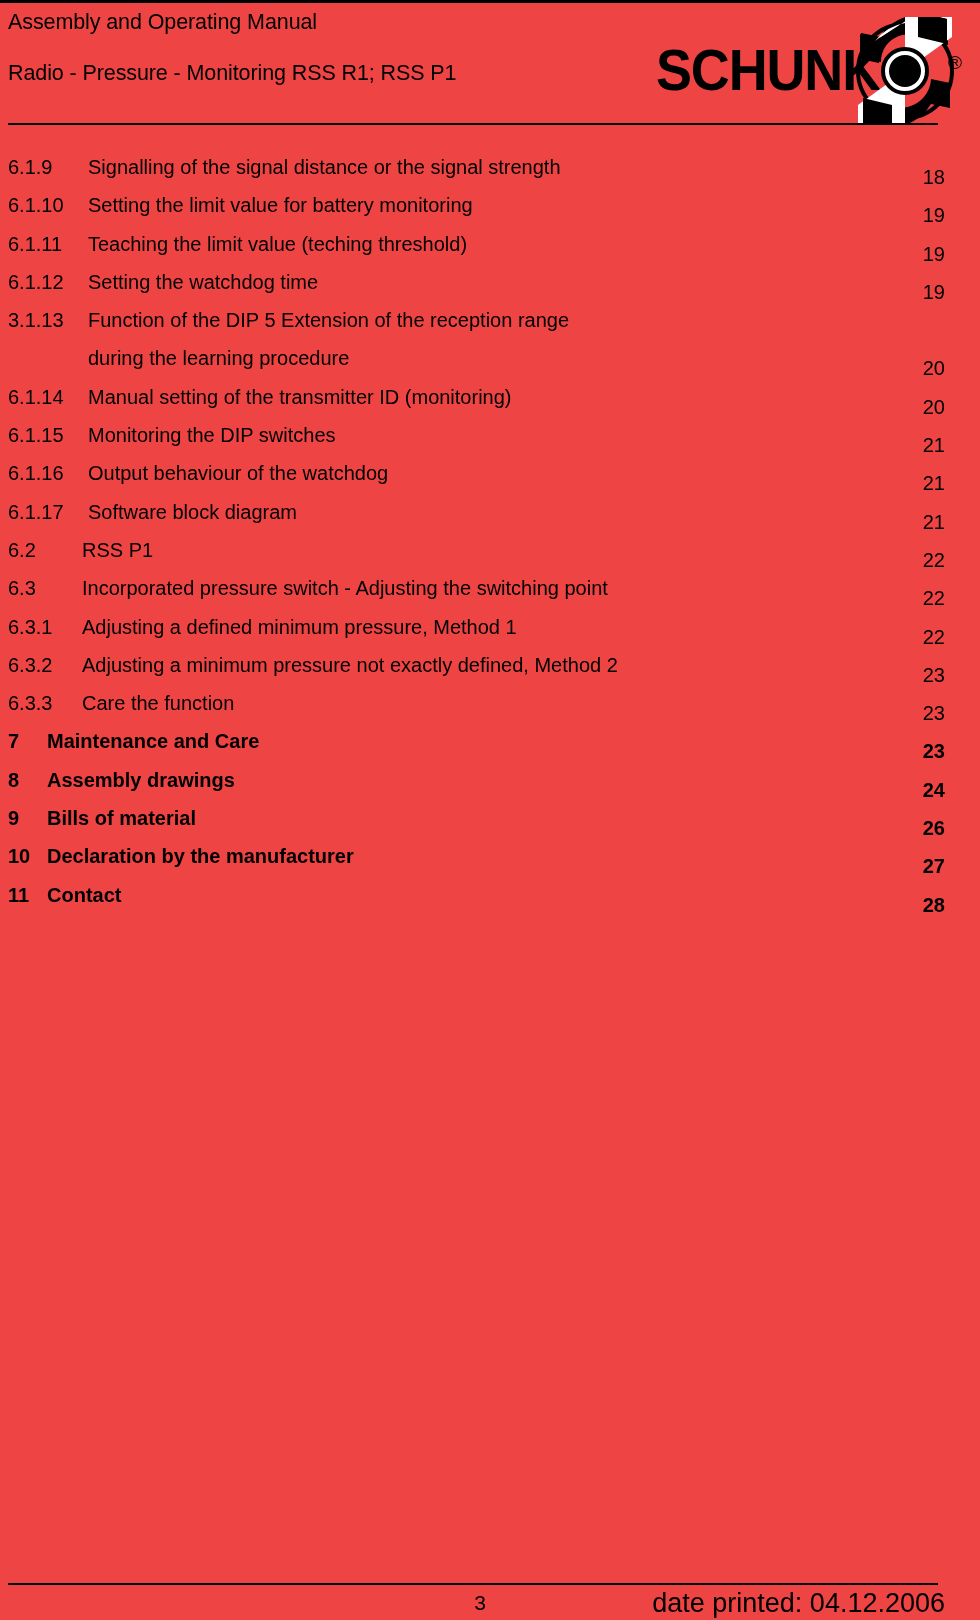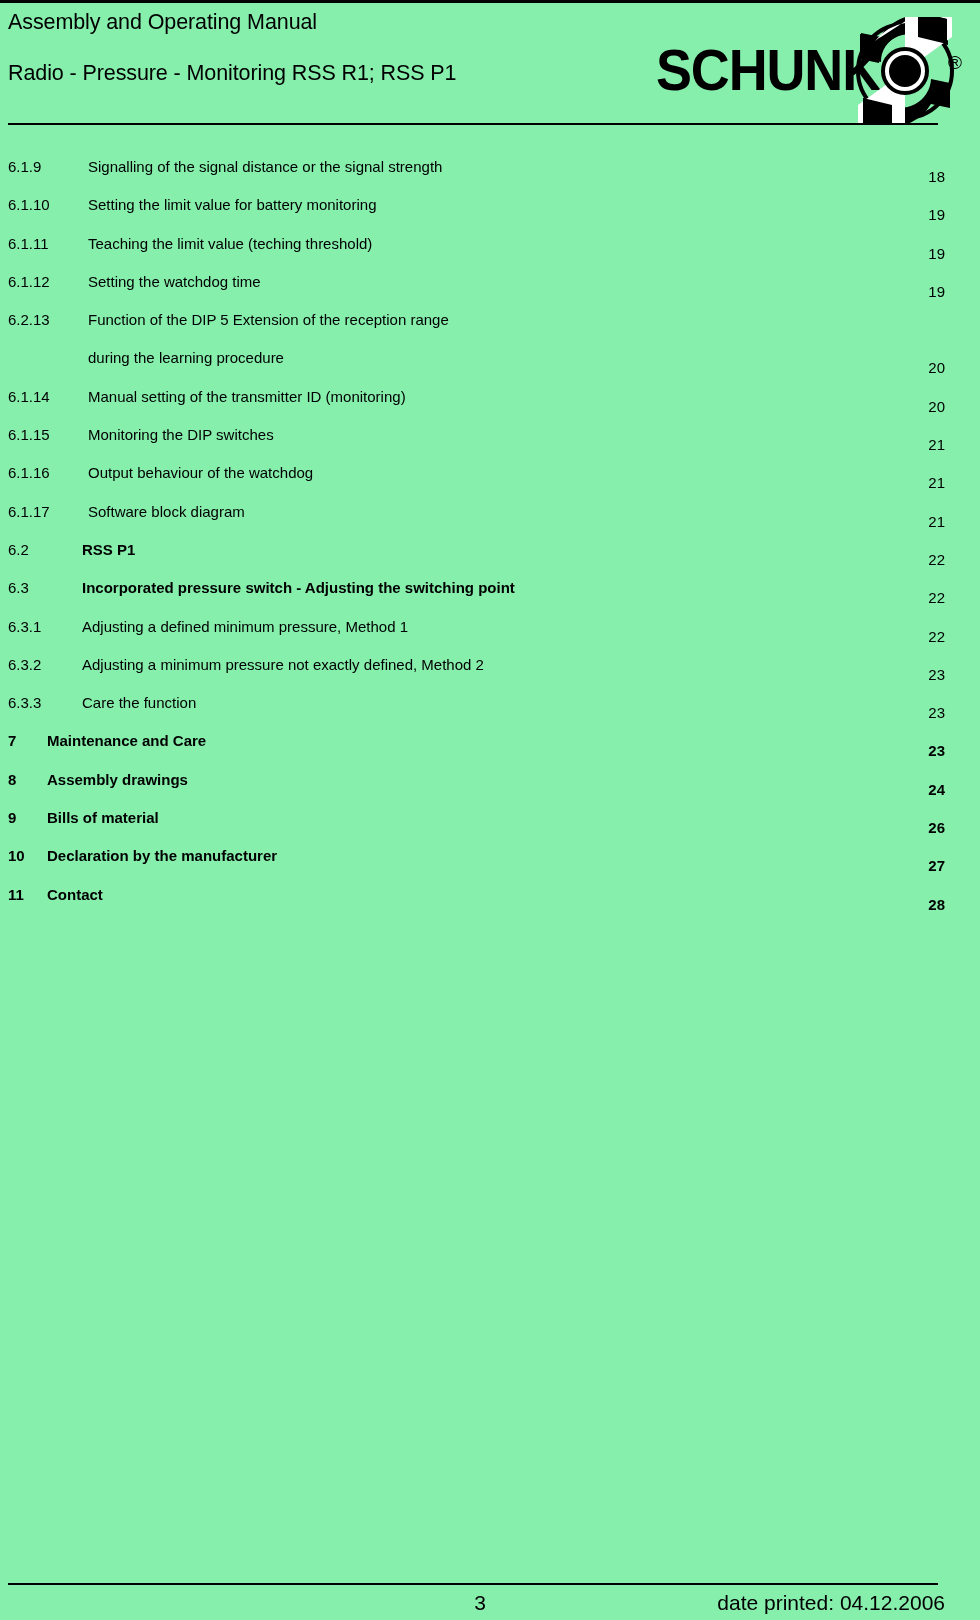--- a/index.html
+++ b/index.html
@@ -8,21 +8,21 @@
     background: #ffffff;
   }
   body {
     font-family: "Liberation Sans", sans-serif;
     color: #000000;
   }
   #page {
     position: relative;
     width: 980px;
     height: 1620px;
-    background: #86efac;
+    background: #ef4444;
     overflow: hidden;
   }
 
   
   .top-rule {
     position: absolute;
     left: 0;
     top: 0;
     width: 980px;
     height: 3px;
@@ -97,42 +97,42 @@
   
   .toc {
     position: absolute;
     left: 0;
     top: 148px;
     width: 980px;
   }
   .toc-row {
     position: relative;
     height: 38.3px;
-    font-size: 15px;
+    font-size: 20px;
     line-height: 38.3px;
     white-space: nowrap;
   }
   .toc-num {
     position: absolute;
     left: 8px;
     top: 0;
   }
   .toc-title {
     position: absolute;
     top: 0;
   }
   .toc-page {
     position: absolute;
     right: 35px;
     top: 0;
     text-align: right;
     margin-top: 10px;
   }
   .ind-1 .toc-title { left: 88px; }   
-  .ind-2 .toc-title { left: 82px; font-weight: bold; }   
+  .ind-2 .toc-title { left: 82px; }   
   .ind-3 .toc-title { left: 82px; }   
   .ind-4 .toc-title { left: 47px; }   
   .ind-cont .toc-title { left: 88px; }
   .bold { font-weight: bold; }
 
   
   .footer-rule {
     position: absolute;
     left: 8px;
     top: 1583px;
@@ -153,21 +153,21 @@
     top: 0;
     width: 960px;
     text-align: center;
     font-size: 21px;
     line-height: 28px;
   }
   .footer-date {
     position: absolute;
     right: 35px;
     top: 0;
-    font-size: 21px;
+    font-size: 27px;
     line-height: 28px;
     white-space: nowrap;
   }
 </style>
 </head>
 <body>
 
 <div id="page">
 
   <div class="top-rule"></div>
@@ -256,21 +256,21 @@
         <span class="toc-num">6.1.11</span>
         <span class="toc-title">Teaching the limit value (teching threshold)</span>
         <span class="toc-page">19</span>
       </div>
       <div class="toc-row ind-1">
         <span class="toc-num">6.1.12</span>
         <span class="toc-title">Setting the watchdog time</span>
         <span class="toc-page">19</span>
       </div>
       <div class="toc-row ind-1">
-        <span class="toc-num">6.2.13</span>
+        <span class="toc-num">3.1.13</span>
         <span class="toc-title">Function of the DIP 5 Extension of the reception range</span>
         <span class="toc-page"></span>
       </div>
       <div class="toc-row ind-cont">
         <span class="toc-num"></span>
         <span class="toc-title">during the learning procedure</span>
         <span class="toc-page">20</span>
       </div>
       <div class="toc-row ind-1">
         <span class="toc-num">6.1.14</span>

